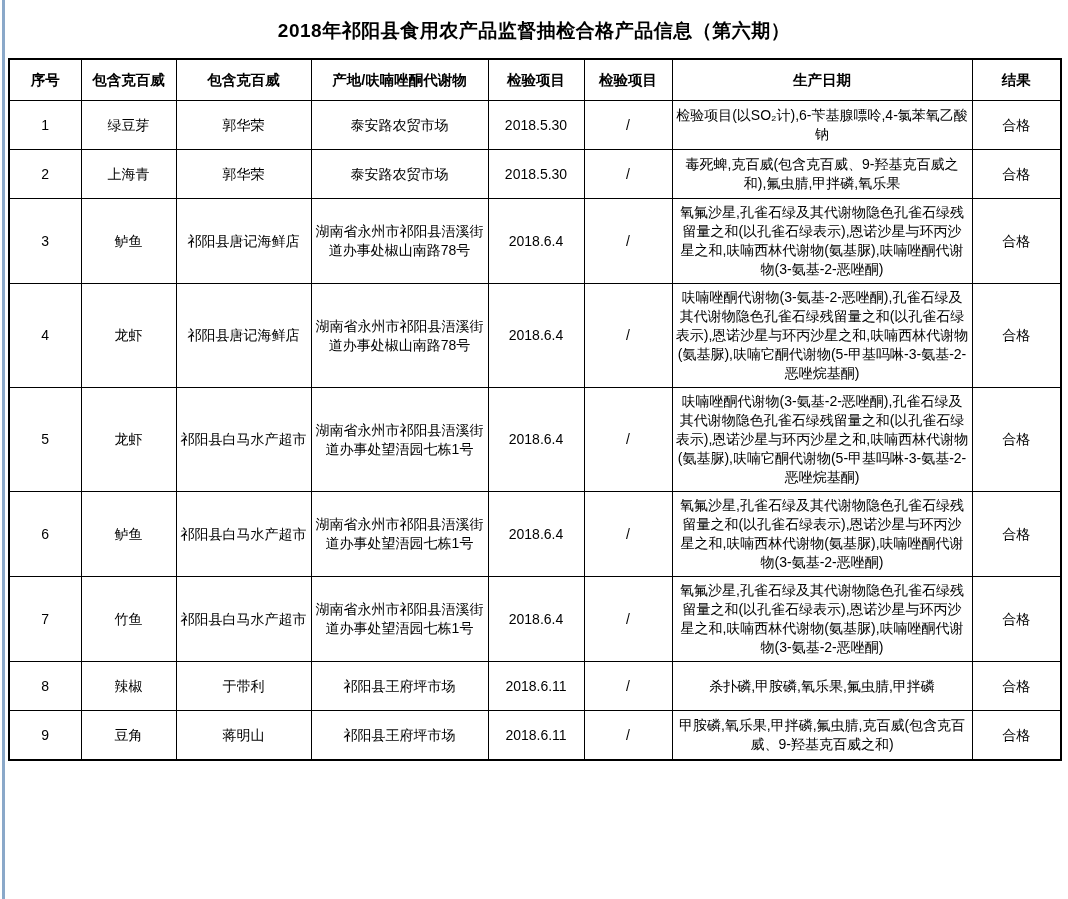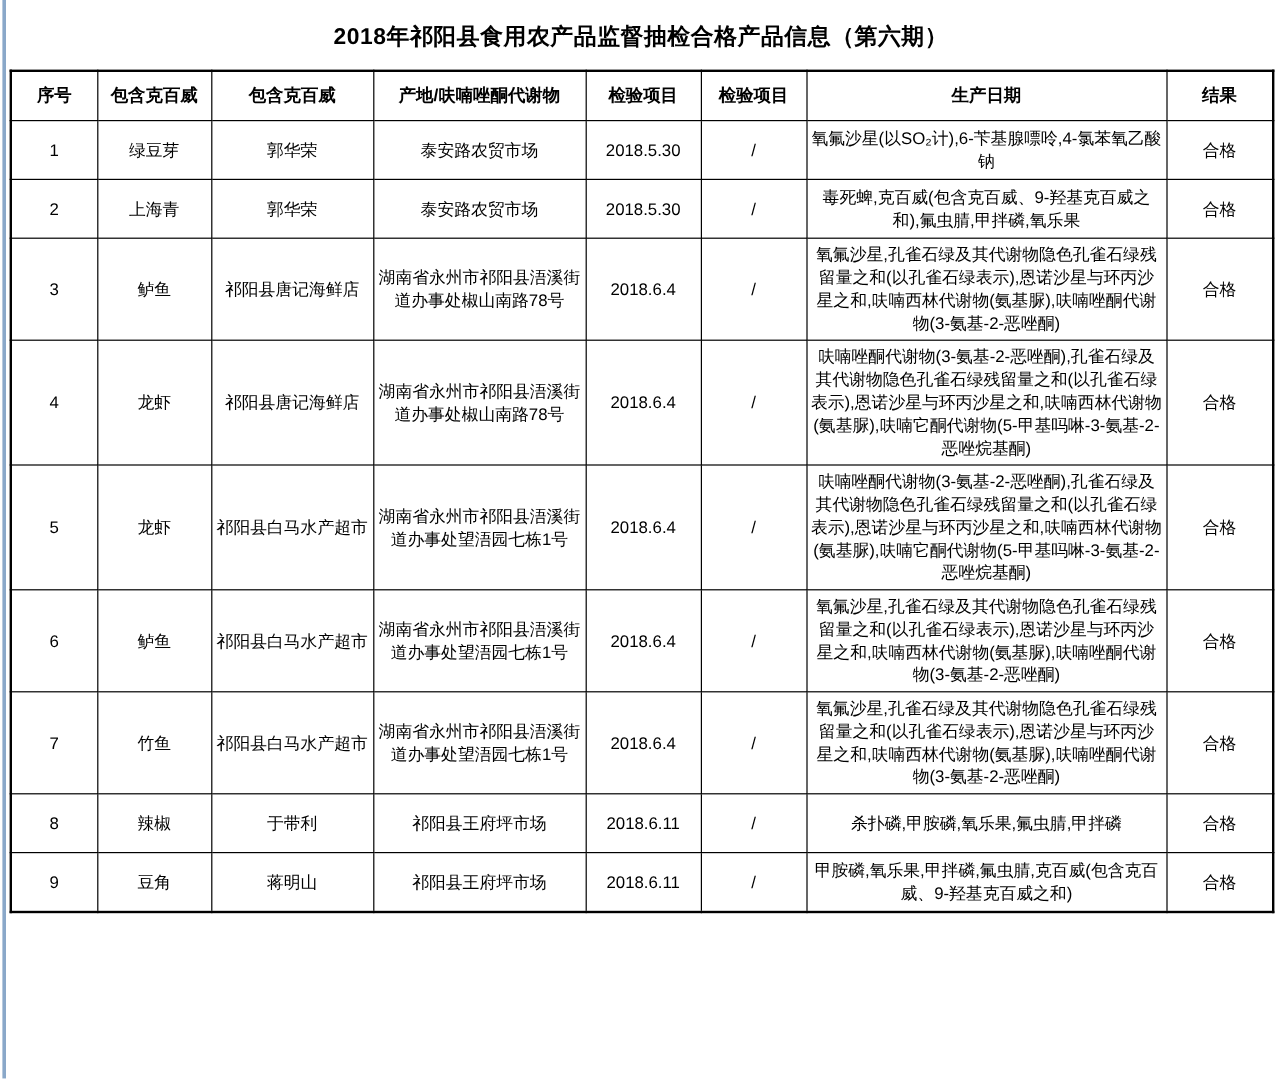--- a/index.html
+++ b/index.html
@@ -98,21 +98,21 @@
       </tr>
     </thead>
     <tbody>
     <tr>
       <td>1</td>
       <td>绿豆芽</td>
       <td>郭华荣</td>
       <td>泰安路农贸市场</td>
       <td class="cell-date">2018.5.30</td>
       <td>/</td>
-      <td class="cell-items">氧氟沙星(以SO₂计),6-苄基腺嘌呤,4-氯苯氧乙酸钠</td>
+      <td class="cell-items">检验项目(以SO₂计),6-苄基腺嘌呤,4-氯苯氧乙酸钠</td>
       <td>合格</td>
     </tr>
 
     <tr>
       <td>2</td>
       <td>上海青</td>
       <td>郭华荣</td>
       <td>泰安路农贸市场</td>
       <td class="cell-date">2018.5.30</td>
       <td>/</td>

